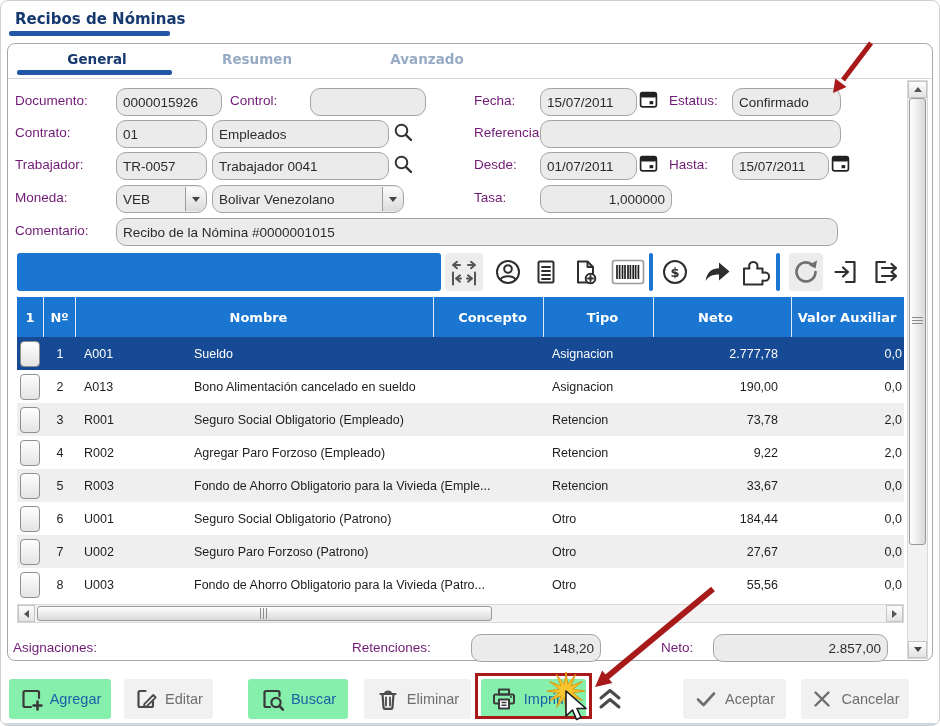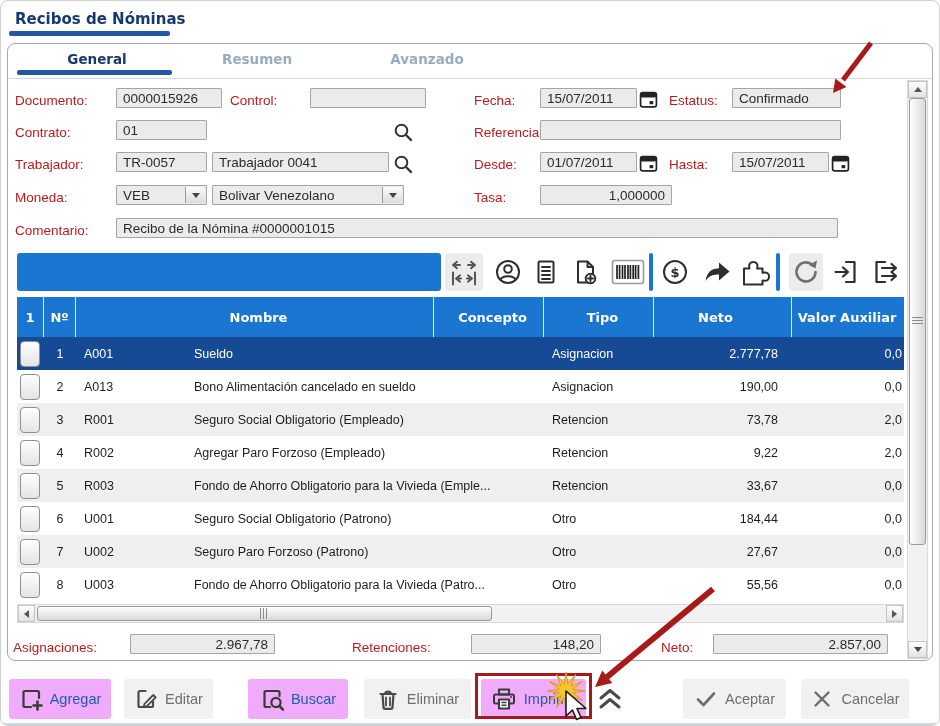--- a/index.html
+++ b/index.html
@@ -18,22 +18,22 @@
   .panel{position:absolute;left:6px;top:42px;width:926px;height:618px;
          border:1px solid #a8a8a8;border-radius:8px;background:#fff}
   .tab{position:absolute;top:48px;height:20px;display:flex;align-items:center;justify-content:center;
        font-family:"DejaVu Sans",sans-serif;font-weight:bold;font-size:13.5px;white-space:nowrap}
   .tab.active{color:#16396f}
   .tab.inactive{color:#98abc4}
   .tab-underline{position:absolute;left:16px;top:69px;width:155px;height:5px;background:#2257a8;border-radius:2px}
   .tabline{position:absolute;left:7px;top:77px;width:924px;height:1px;background:#d6d6d6}
 
   
-  .flabel{position:absolute;font-size:13.5px;color:#b91c1c;white-space:nowrap}
-  .finput{position:absolute;height:20px;background:#ebebeb;border:1px solid #a5a5a5;border-radius:1px;
+  .flabel{position:absolute;font-size:13.5px;color:#701a75;white-space:nowrap}
+  .finput{position:absolute;height:28px;background:#ebebeb;border:1px solid #a5a5a5;border-radius:10px;
           font-size:13.5px;color:#2b2b2b;display:flex;align-items:center;padding:0 6px;
           white-space:nowrap;overflow:hidden}
   .finput.rightal{justify-content:flex-end}
   .fselect{padding-right:24px;position:absolute}
   .ddbtn{position:absolute;right:1px;top:1px;bottom:1px;width:20px;
          background:linear-gradient(#fbfbfb,#dcdcdc);border-left:1px solid #9a9a9a;
          border-radius:0 2px 2px 0;display:flex;align-items:center;justify-content:center}
   .tri-down{width:0;height:0;border-left:4px solid transparent;border-right:4px solid transparent;border-top:5px solid #444}
   .tri-up{width:0;height:0;border-left:4px solid transparent;border-right:4px solid transparent;border-bottom:5px solid #555}
   .tri-left{width:0;height:0;border-top:4px solid transparent;border-bottom:4px solid transparent;border-right:5px solid #555}
@@ -77,21 +77,21 @@
            border:1px solid #d9d9d9;background:#f2f2f2}
   .vscroll .sbtn{width:100%;height:17px}
   .vtrack{position:relative;flex:1;width:100%}
   .vthumb{position:absolute;top:0;left:1px;right:1px;height:447px;border:1px solid #9a9a9a;border-radius:3px;
           background:linear-gradient(to right,#ffffff,#d9d9d9);display:flex;align-items:center;justify-content:center}
   .grip-h{width:11px;height:9px;background:repeating-linear-gradient(to bottom,#8c8c8c 0 1px,transparent 1px 3px)}
 
   
   .abtn{position:absolute;top:678px;height:40px;display:flex;align-items:center;justify-content:center;
         gap:7px;border-radius:3px;font-size:14.5px;white-space:nowrap;cursor:default}
-  .abtn.enabled{color:#1d5fa7;background:#f0abfc}
+  .abtn.enabled{color:#1d5fa7;background:#86efac}
   .abtn.dim{color:#6f6f6f;background:#f1f1f1}
 
   
   .redbox{position:absolute;left:474px;top:672px;width:117px;height:46px;border:3px solid #a81a1a;pointer-events:none}
   .bstrip{position:absolute;left:0;top:722px;width:940px;height:4px;background:#ccd8e4}
   .noptr{pointer-events:none}
 </style>
 </head>
 <body>
 
@@ -119,20 +119,21 @@
         <rect x="1.5" y="2.5" width="15" height="13.5" rx="2" fill="#fff" stroke="#222" stroke-width="1.6"></rect>
         <rect x="1.5" y="2.5" width="15" height="4.5" rx="1.5" fill="#222"></rect>
         <rect x="10" y="10.5" width="3.5" height="3" fill="#222"></rect>
       </svg>
   </span>
   <div class="flabel" style="left:668px;top:92px">Estatus:</div>
   <div class="finput" style="left:731px;top:87px;width:109px">Confirmado</div>
 
   <div class="flabel" style="left:14px;top:124px">Contrato:</div>
   <div class="finput" style="left:115px;top:119px;width:91px">01</div>
+  <div class="finput" style="left:211px;top:119px;width:177px">Empleados</div>
   <span class="icoabs" style="left:392px;top:121px">
     <svg width="20" height="20" viewBox="0 0 20 20">
         <circle cx="8.5" cy="8.5" r="5.8" fill="none" stroke="#333" stroke-width="2"></circle>
         <line x1="13" y1="13" x2="18" y2="18" stroke="#333" stroke-width="2.4" stroke-linecap="round"></line>
       </svg>
   </span>
   <div class="flabel" style="left:473px;top:124px">Referencia:</div>
   <div class="finput" style="left:539px;top:119px;width:301px"></div>
 
   <div class="flabel" style="left:14px;top:156px">Trabajador:</div>
@@ -375,21 +376,20 @@
       <span class="vthumb">
           <span class="grip-h"></span>
         </span>
     </span>
     <span class="sbtn">
         <span class="tri-down"></span>
       </span>
   </div>
 
   <div class="flabel" style="left:12px;top:639px">Asignaciones:</div>
-  <div class="finput rightal" style="left:129px;top:633px;width:145px">2.967,78</div>
   <div class="flabel" style="left:351px;top:639px">Retenciones:</div>
   <div class="finput rightal" style="left:470px;top:633px;width:130px">148,20</div>
   <div class="flabel" style="left:660px;top:639px">Neto:</div>
   <div class="finput rightal" style="left:712px;top:633px;width:175px">2.857,00</div>
 
   <div class="abtn enabled" style="left:8px;width:102px">
     <span>
       <svg width="24" height="24" viewBox="0 0 24 24" fill="none" stroke="#3a3a3a" stroke-width="2.2" stroke-linecap="round" stroke-linejoin="round">
         <path d="M20 11 V5.5 C20 4.7 19.3 4 18.5 4 H6 C5 4 4.5 4.7 4.5 5.5 V18.5 C4.5 19.3 5 20 6 20 H12"></path>
         <path d="M18.5 14.5 v8 M14.5 18.5 h8" stroke-width="2.6"></path>

